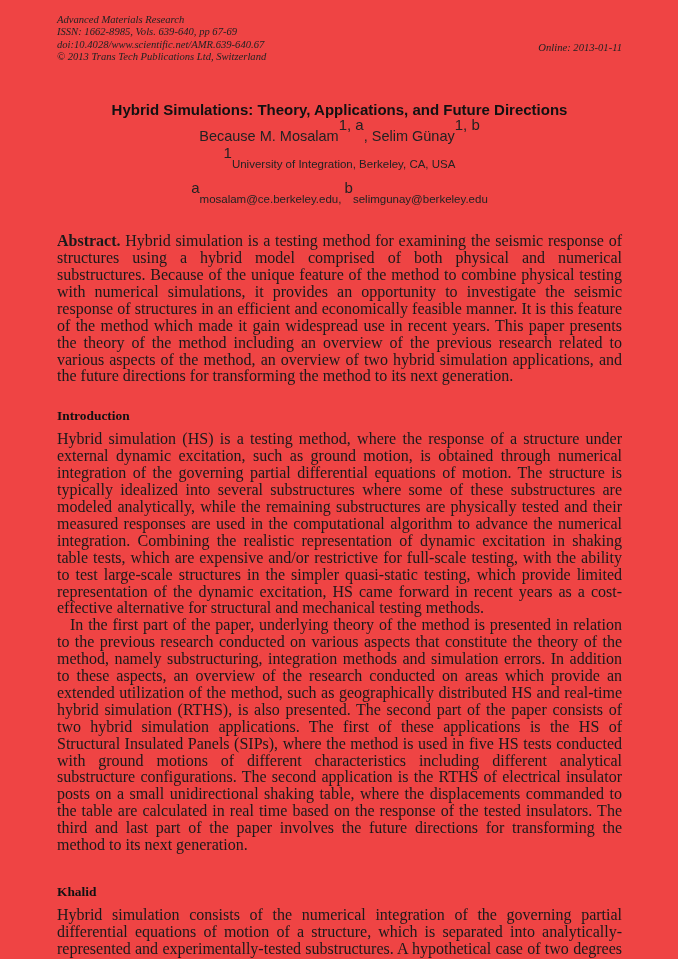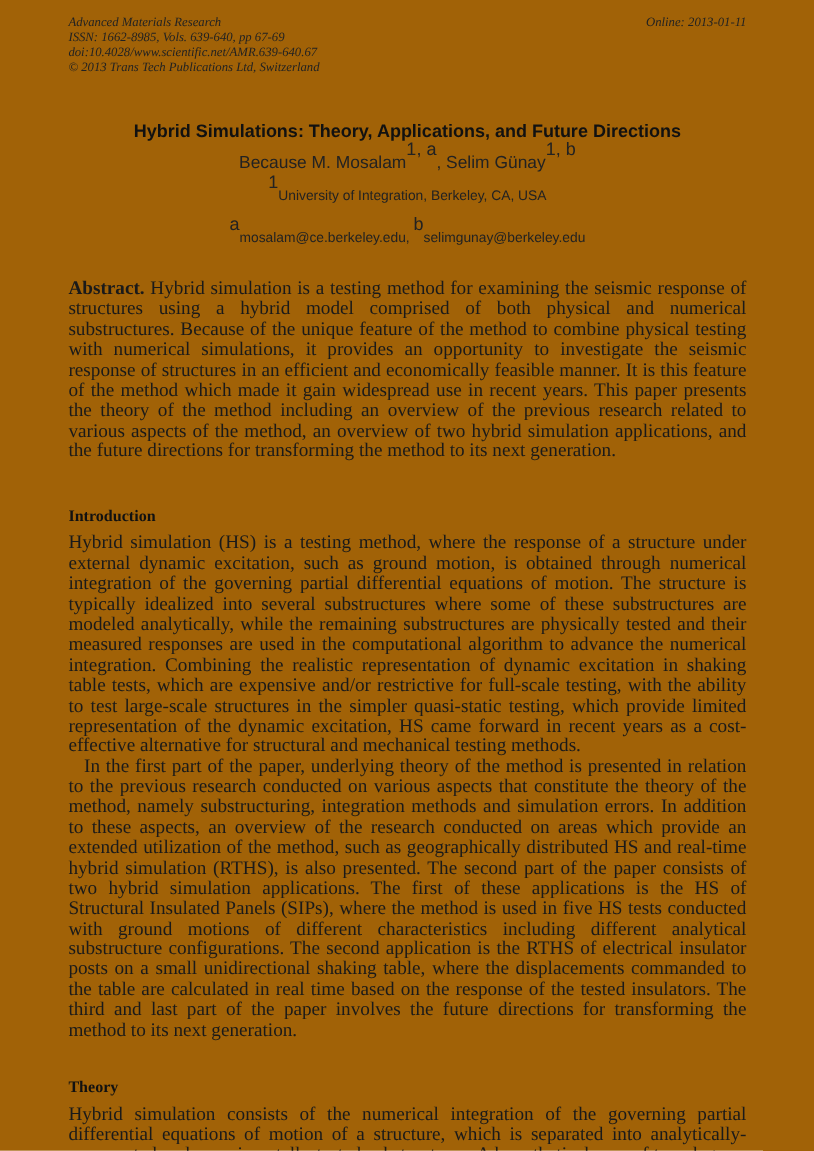--- a/index.html
+++ b/index.html
@@ -8,36 +8,36 @@
     width: 678px;
     height: 959px;
     position: relative;
     font-family: "Liberation Serif", serif;
     color: #1a1a1a;
     overflow: hidden;
   }
   .page {
     width: 678px;
     height: 959px;
-    background: #a16207;
+    background: #ef4444;
     padding: 14px 56px 0 57px;
   }
   
   .pub-header {
     display: flex;
     justify-content: space-between;
     align-items: flex-start;
     font-family: "Liberation Serif", serif;
     font-style: italic;
     font-size: 10.6px;
     line-height: 12.3px;
     color: #222;
   }
   .pub-header .left div { white-space: nowrap; }
-  .pub-header .right { white-space: nowrap; }
+  .pub-header .right { white-space: nowrap; margin-top: 28px; }
   
   .paper-title {
     margin-top: 38px;
     text-align: center;
     font-family: "Liberation Sans", sans-serif;
     font-weight: bold;
     font-size: 15px;
     line-height: 18px;
     color: #111;
   }
@@ -86,21 +86,21 @@
     text-align: justify;
     color: #1a1a1a;
   }
   .abstract { margin-top: 28px; }
   .abstract .abs-label { font-weight: bold; }
   .section-heading {
     font-family: "Liberation Serif", serif;
     font-weight: bold;
     font-size: 13.4px;
     color: #111;
-    margin-top: 37px;
+    margin-top: 23px;
     margin-bottom: 7px;
   }
   .section-heading.theory { margin-top: 30px; }
   .indent-par { text-indent: 13px; }
 </style>
 </head>
 <body>
 
 <div class="page">
 
@@ -122,16 +122,16 @@
 
   <div class="emails"><sup>a</sup><span>mosalam@ce.berkeley.edu</span><span>, </span><sup>b</sup><span>selimgunay@berkeley.edu</span></div>
 
 
   <div class="body-par abstract"><span class="abs-label">Abstract.</span><span> Hybrid simulation is a testing method for examining the seismic response of structures using a hybrid model comprised of both physical and numerical substructures. Because of the unique feature of the method to combine physical testing with numerical simulations, it provides an opportunity to investigate the seismic response of structures in an efficient and economically feasible manner. It is this feature of the method which made it gain widespread use in recent years. This paper presents the theory of the method including an overview of the previous research related to various aspects of the method, an overview of two hybrid simulation applications, and the future directions for transforming the method to its next generation.</span></div>
 
   <div class="section-heading">Introduction</div>
   <p class="body-par">Hybrid simulation (HS) is a testing method, where the response of a structure under external dynamic excitation, such as ground motion, is obtained through numerical integration of the governing partial differential equations of motion. The structure is typically idealized into several substructures where some of these substructures are modeled analytically, while the remaining substructures are physically tested and their measured responses are used in the computational algorithm to advance the numerical integration. Combining the realistic representation of dynamic excitation in shaking table tests, which are expensive and/or restrictive for full-scale testing, with the ability to test large-scale structures in the simpler quasi-static testing, which provide limited representation of the dynamic excitation, HS came forward in recent years as a cost-effective alternative for structural and mechanical testing methods.</p>
   <p class="body-par indent-par">In the first part of the paper, underlying theory of the method is presented in relation to the previous research conducted on various aspects that constitute the theory of the method, namely substructuring, integration methods and simulation errors. In addition to these aspects, an overview of the research conducted on areas which provide an extended utilization of the method, such as geographically distributed HS and real-time hybrid simulation (RTHS), is also presented. The second part of the paper consists of two hybrid simulation applications. The first of these applications is the HS of Structural Insulated Panels (SIPs), where the method is used in five HS tests conducted with ground motions of different characteristics including different analytical substructure configurations. The second application is the RTHS of electrical insulator posts on a small unidirectional shaking table, where the displacements commanded to the table are calculated in real time based on the response of the tested insulators. The third and last part of the paper involves the future directions for transforming the method to its next generation.</p>
 
-  <div class="section-heading theory">Theory</div>
+  <div class="section-heading theory">Khalid</div>
   <p class="body-par">Hybrid simulation consists of the numerical integration of the governing partial differential equations of motion of a structure, which is separated into analytically-represented and experimentally-tested substructures. A hypothetical case of two degrees of freedom (DOF) is shown in Fig. 1, where the top spring is modeled analytically and the bottom spring is tested in the laboratory. The bottom spring represents any structural element in the laboratory, such as a column or a wall, where the rotations at the top and bottom are prevented.</p>
 
 </div>
 
 </body></html>

